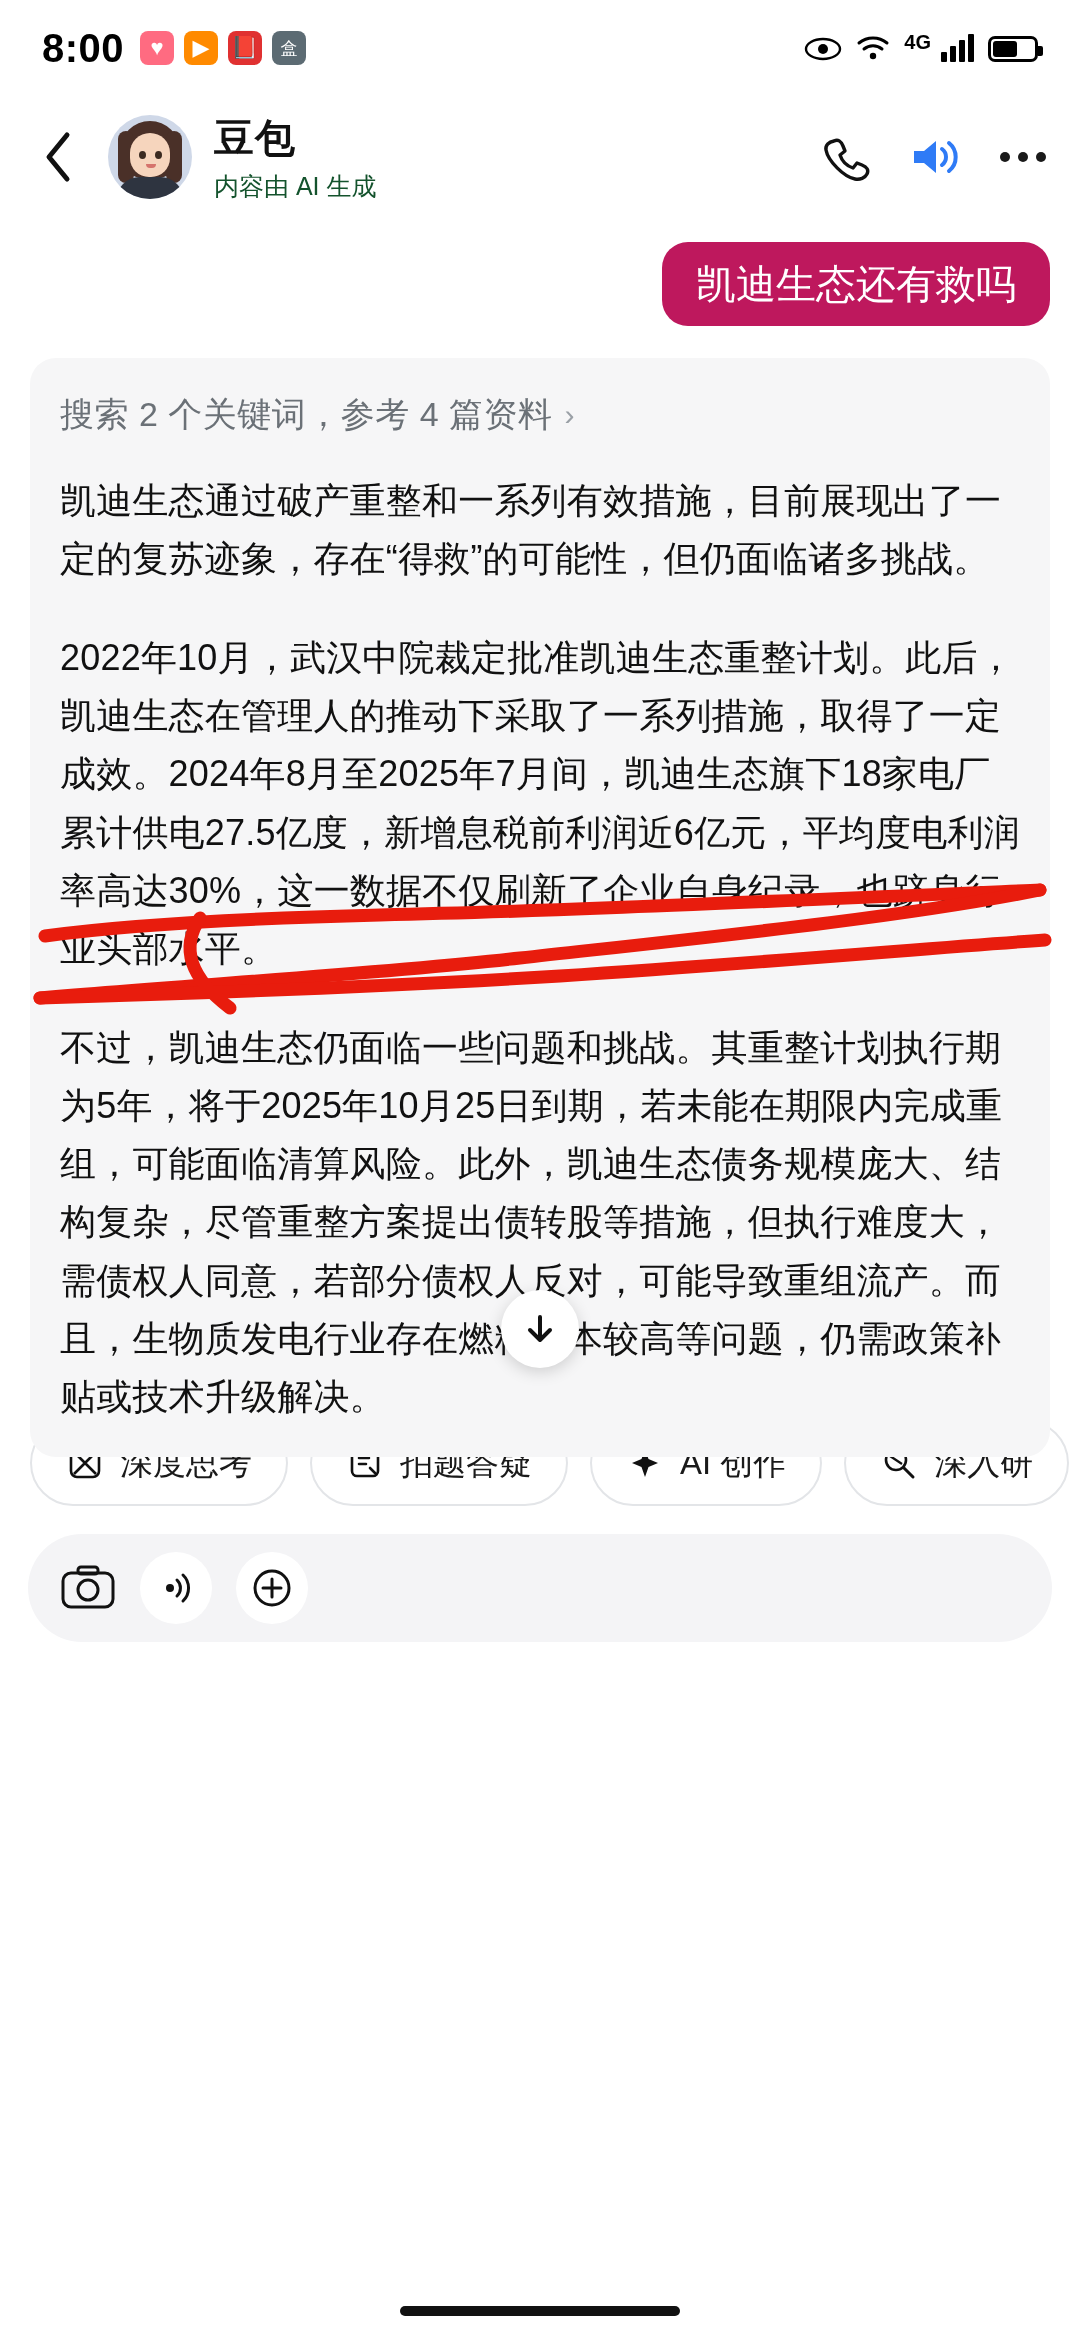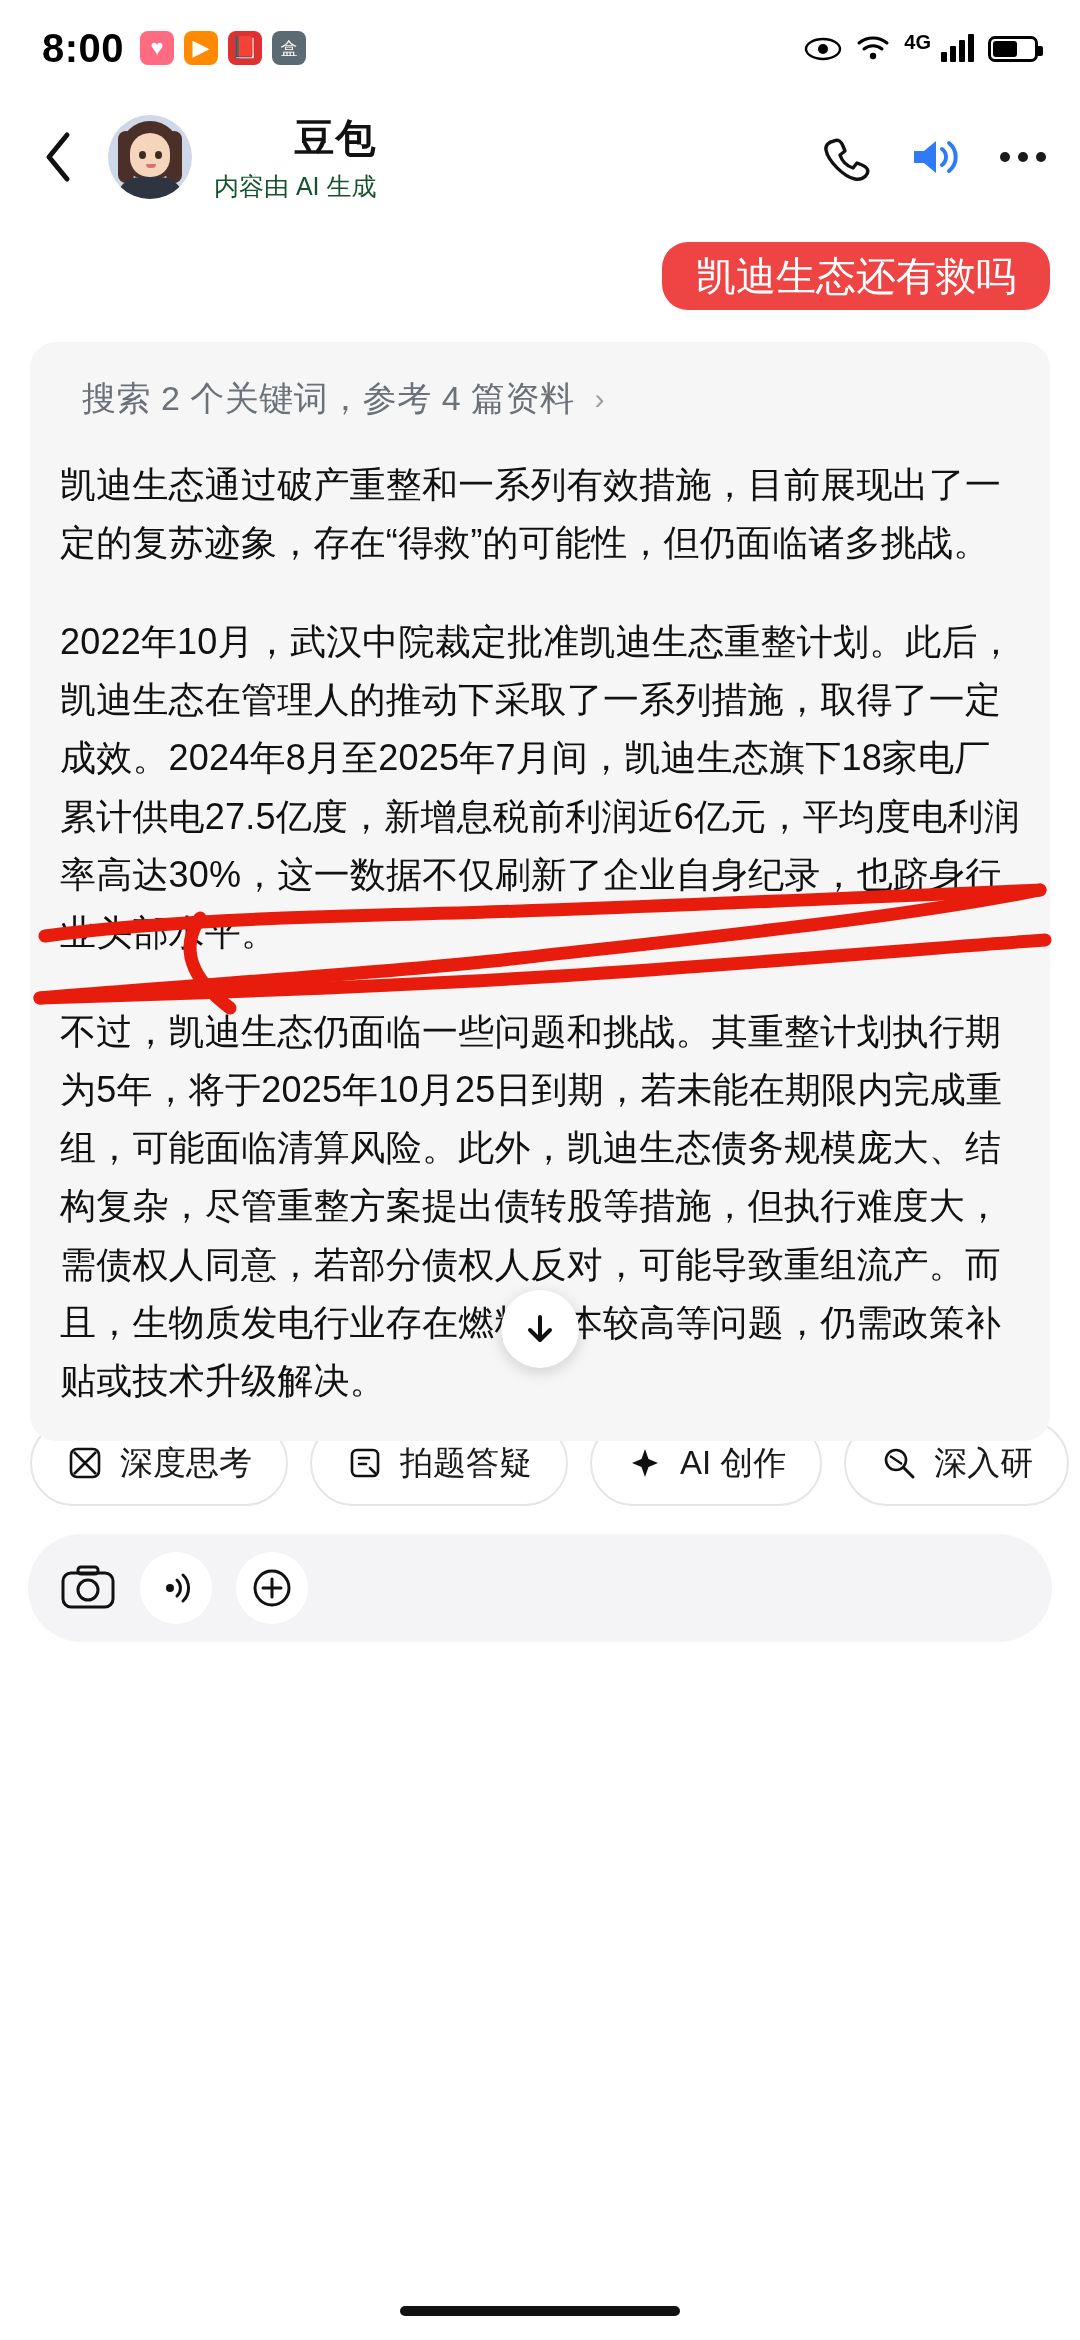--- a/index.html
+++ b/index.html
@@ -97,60 +97,59 @@
   .avatar .body {
     position: absolute; left: 8px; bottom: -2px; width: 68px; height: 24px;
     background: #2e3440; border-radius: 24px 24px 0 0;
   }
   .avatar .hair-side {
     position: absolute; top: 16px; width: 16px; height: 52px; background: #4a3028; border-radius: 10px;
   }
   .avatar .hair-side.l { left: 10px; }
   .avatar .hair-side.r { right: 10px; }
   .hdr-text { display: flex; flex-direction: column; justify-content: center; gap: 4px; }
-  .hdr-title { font-size: 40px; font-weight: 700; color: #111; letter-spacing: 1px; text-align: right; }
+  .hdr-title { font-size: 40px; font-weight: 700; color: #111; letter-spacing: 1px; }
   .hdr-sub { font-size: 25px; color: #14532d; }
   .hdr-spacer { flex: 1; }
   .hdr-actions { display: flex; align-items: center; gap: 36px; }
   .dots { display: flex; gap: 8px; align-items: center; }
   .dots span { width: 10px; height: 10px; border-radius: 50%; background: #1a1a1a; display: block; }
 
   
   .chat-body {
     padding: 24px 30px 0 30px;
     height: 1178px;
     position: relative;
   }
   .user-row { display: flex; justify-content: flex-end; }
   .user-bubble {
-    background: #ef4444;
+    background: #be185d;
     color: #fff;
     font-size: 40px;
     line-height: 1.2;
-    padding: 10px 34px;
+    padding: 18px 34px;
     border-radius: 26px;
     max-width: 78%;
   }
 
   .ai-bubble {
     margin-top: 32px;
     background: #f6f6f7;
     border-radius: 26px;
     padding: 34px 30px 30px 30px;
     position: relative;
   }
   .search-line {
     font-size: 34px;
     color: #6b7177;
     display: flex;
     align-items: center;
-    gap: 8px;
+    gap: 0;
     margin-bottom: 34px;
     letter-spacing: 0.5px;
-    margin-left: 22px;
   }
   .search-line .chev { font-size: 30px; color: #9aa0a6; margin-left: 12px; }
   .ai-para {
     font-size: 36px;
     line-height: 1.62;
     color: #111;
     margin-bottom: 40px;
     letter-spacing: 0.2px;
   }
   .ai-para:last-child { margin-bottom: 0; }

